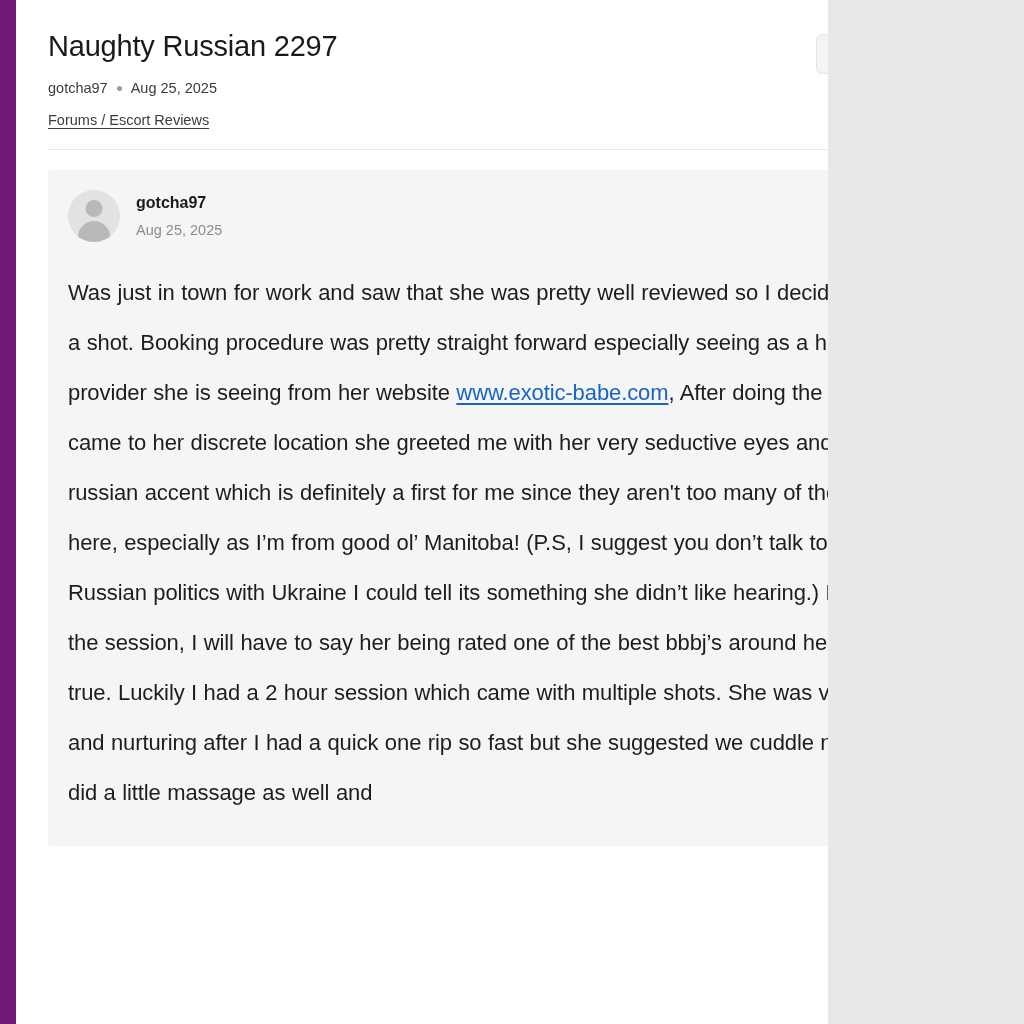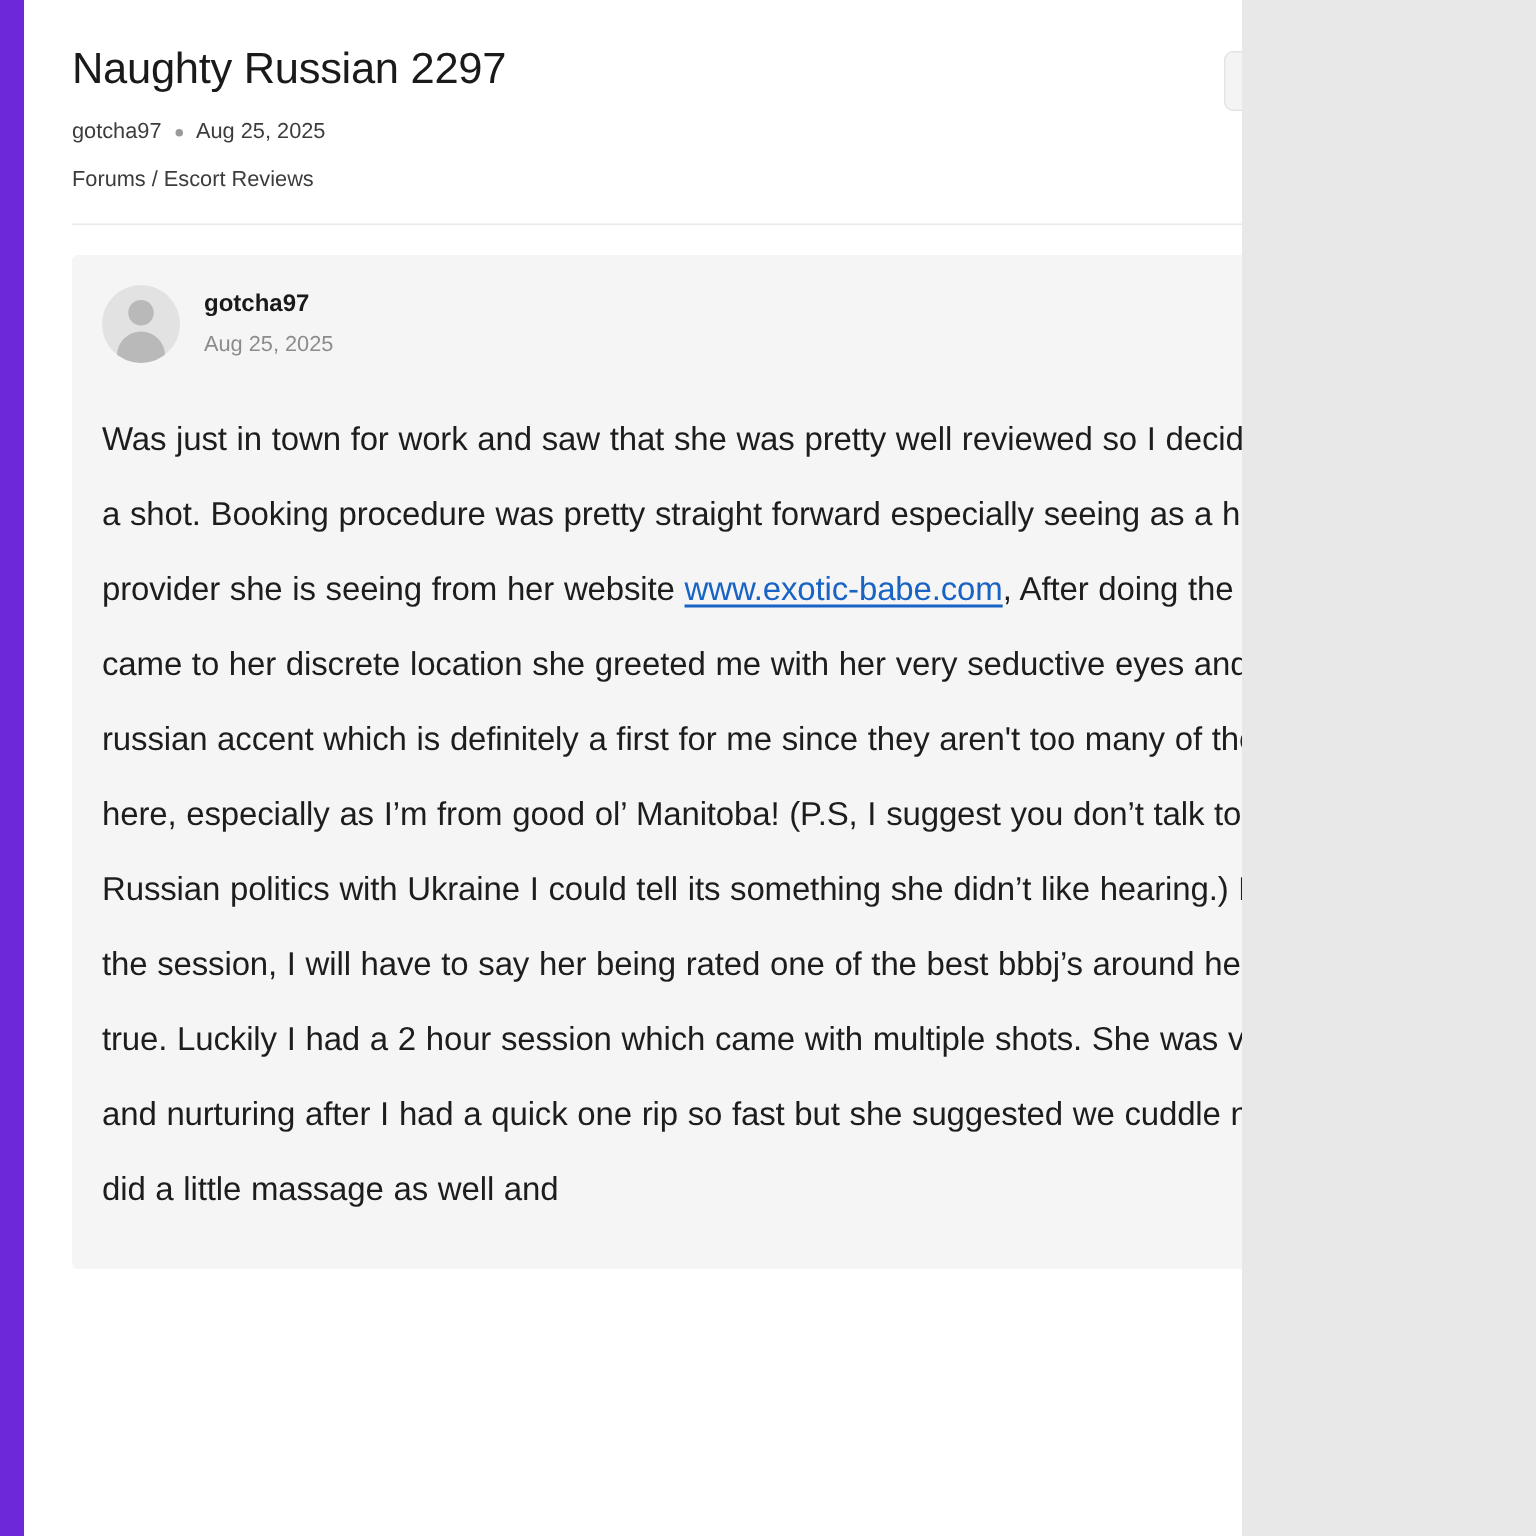--- a/index.html
+++ b/index.html
@@ -8,21 +8,21 @@
     padding: 0;
     width: 1024px;
     height: 1024px;
     background: #e8e8e8;
     font-family: "Liberation Sans", sans-serif;
   }
   .page {
     position: relative;
     width: 828px;
     height: 1024px;
-    background: #6d28d9;
+    background: #701a75;
     overflow: hidden;
   }
   .sheet {
     position: absolute;
     left: 16px;
     top: 0px;
     width: 992px;
     min-height: 1024px;
     background: #ffffff;
   }
@@ -75,20 +75,21 @@
     width: 5px;
     height: 5px;
     border-radius: 50%;
     background: #9a9a9a;
     display: inline-block;
   }
   .breadcrumb {
     margin-top: 16px;
     font-size: 14.5px;
     color: #3c3c3c;
+    text-decoration: underline;
     text-underline-offset: 3px;
     cursor: pointer;
     display: inline-block;
   }
   .divider {
     margin: 20px 32px 0 32px;
     border-top: 1px solid #e9e9e9;
   }
   .post {
     margin: 20px 32px 0 32px;

